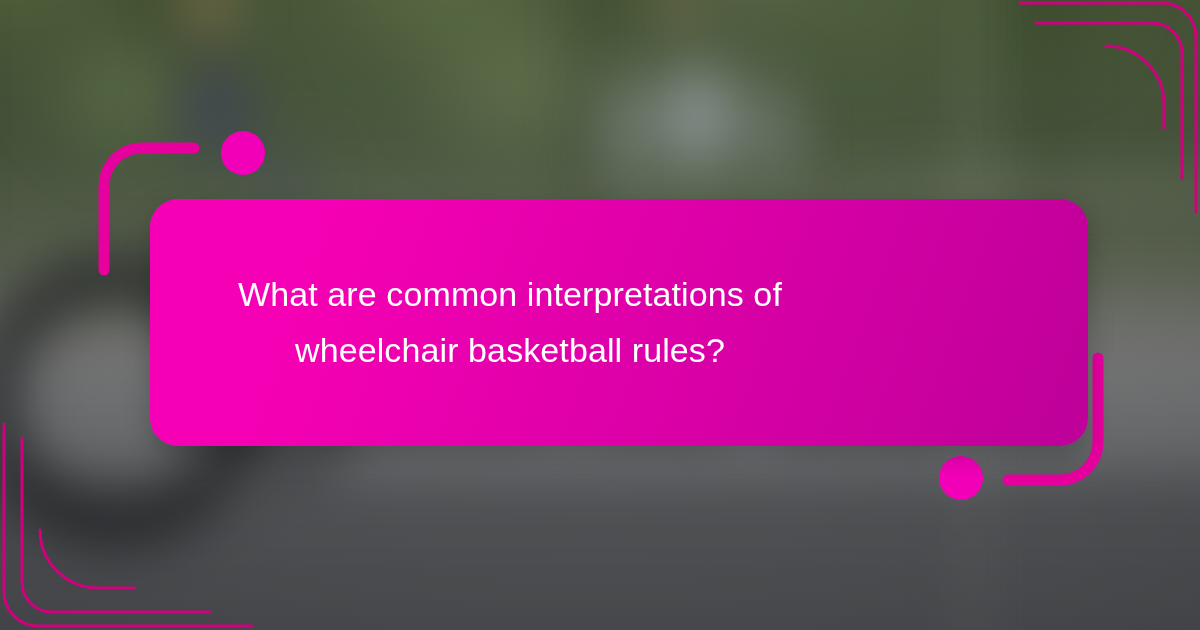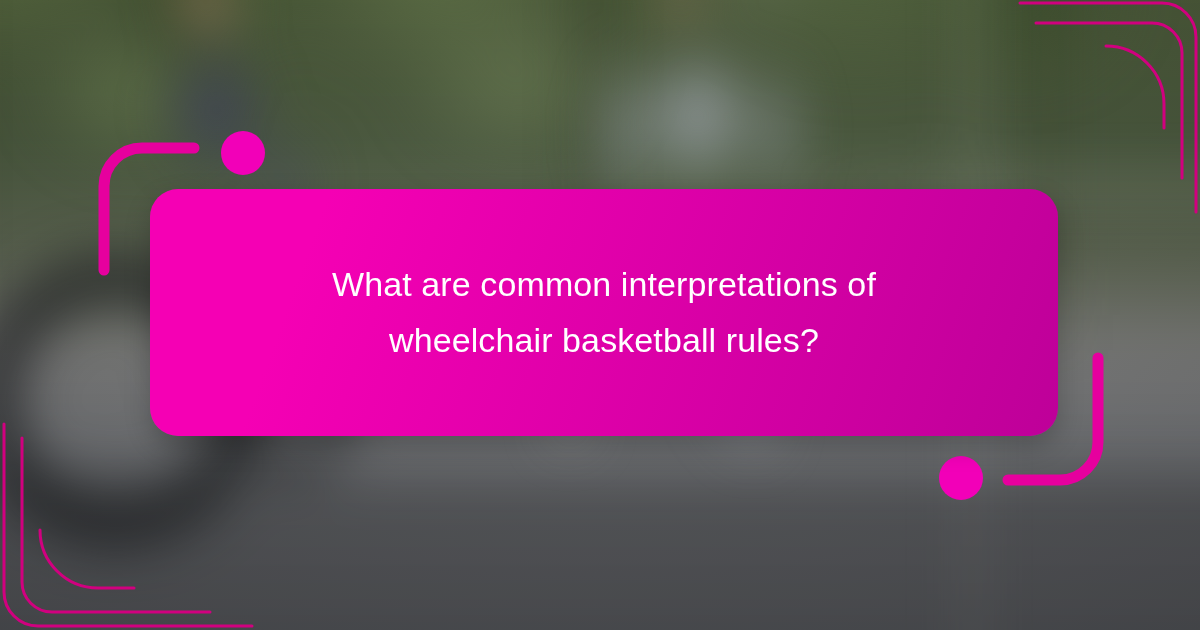--- a/index.html
+++ b/index.html
@@ -142,28 +142,29 @@
     position: absolute;
     border-radius: 50%;
   }
   .dot-tl { left: 221px; top: 131px; width: 44px; height: 44px; }
   .dot-br { left: 939px; top: 456px; width: 44px; height: 44px; }
 
   
   .card {
     position: absolute;
     left: 150px;
-    top: 189px;
+    top: 199px;
     width: 908px;
     height: 247px;
     border-radius: 28px;
     display: flex;
     align-items: center;
-    justify-content: center;
+    justify-content: flex-start;
     box-shadow: 0 10px 26px rgba(0,0,0,.22);
+    padding-left: 30px;
   }
 
   .card-text {
     width: 660px;
     margin: 0;
     text-align: center;
     color: #ffffff;
     font-size: 34px;
     font-weight: 400;
     line-height: 1.62;

